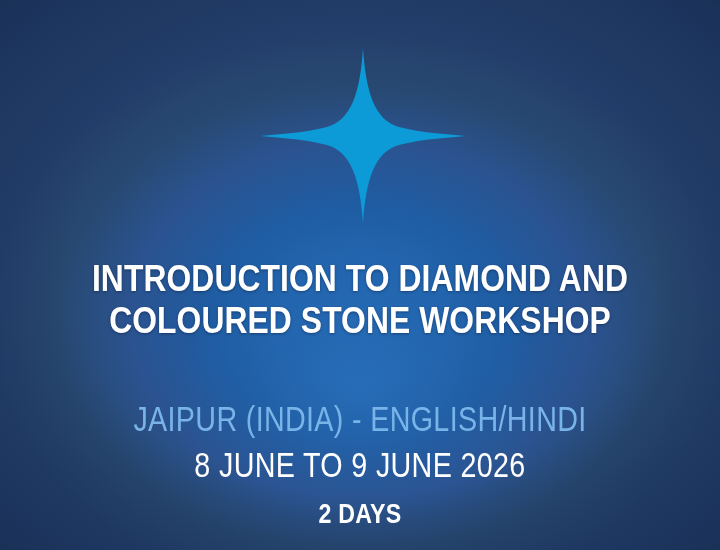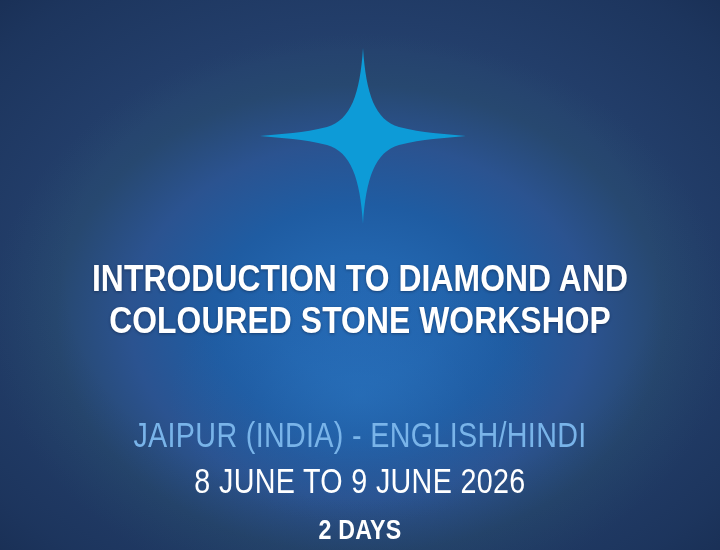--- a/index.html
+++ b/index.html
@@ -90,21 +90,21 @@
     line-height: 1.13;
     letter-spacing: 0.1px;
     text-transform: uppercase;
     transform: scaleX(0.86);
     transform-origin: 50% 50%;
     text-shadow: 0 1px 3px rgba(8,22,48,0.45);
     white-space: pre-line;
   }
 
   .meta {
-    margin-top: 72px;
+    margin-top: 56px;
   }
   .meta-line {
     font-family: "Liberation Sans Narrow", "Liberation Sans", sans-serif;
     font-weight: 300;
     text-transform: uppercase;
     transform: scaleX(0.82);
     transform-origin: 50% 50%;
     line-height: 1.22;
     letter-spacing: 0.4px;
     white-space: nowrap;

